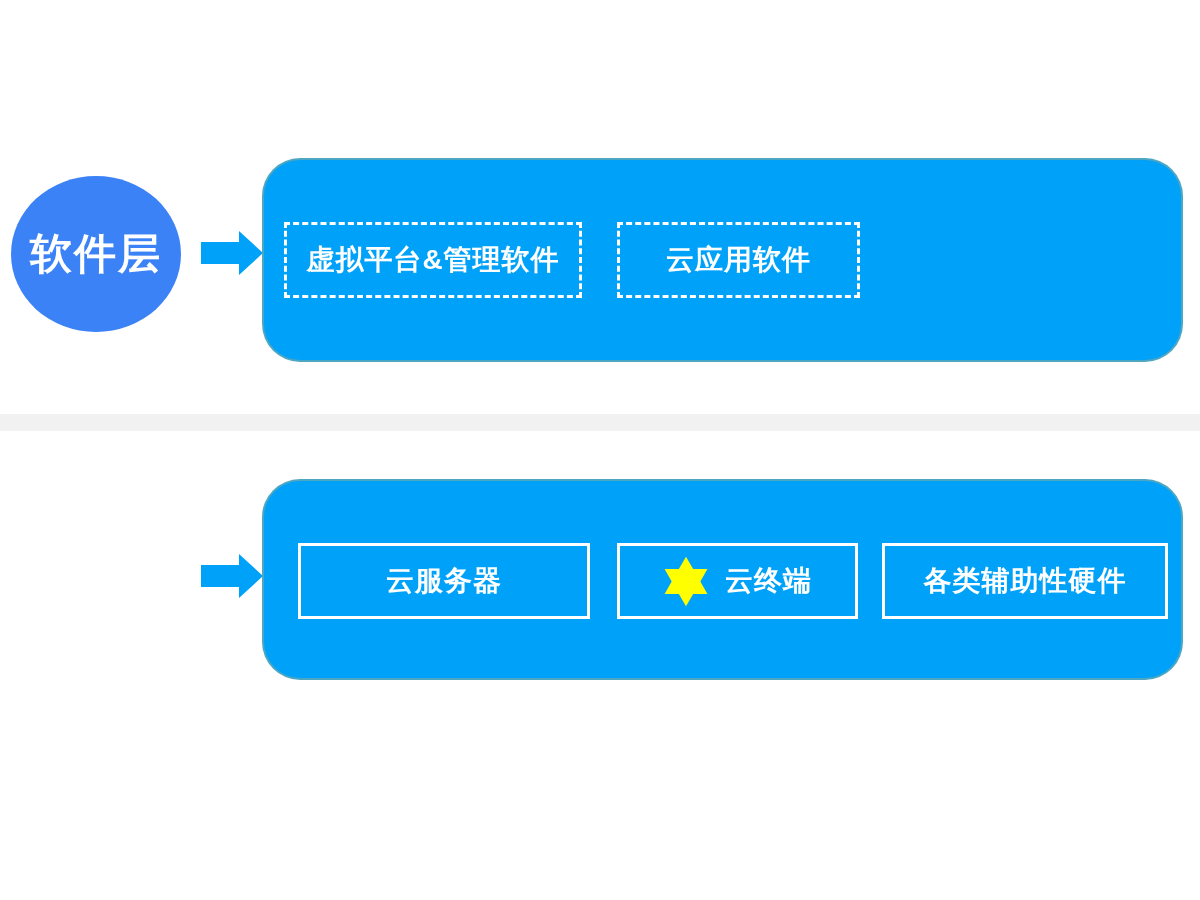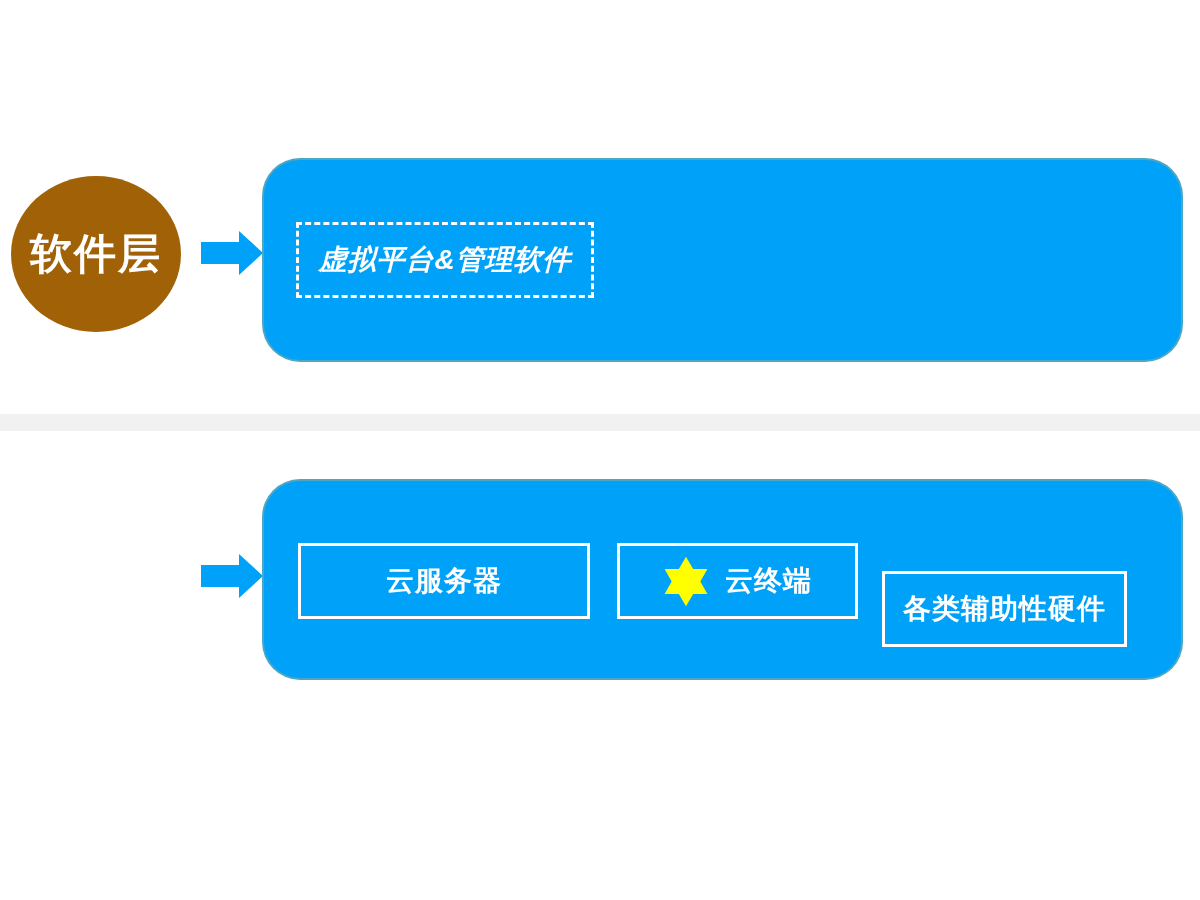--- a/index.html
+++ b/index.html
@@ -14,21 +14,21 @@
     background: #ffffff;
     overflow: hidden;
     font-family: "Liberation Sans", sans-serif;
   }
 
   
   .layer-circle {
     position: absolute;
     width: 170px;
     height: 156px;
-    background: #a16207;
+    background: #3b82f6;
     border-radius: 50%;
     display: flex;
     align-items: center;
     justify-content: center;
   }
   .c1 { left: 11px; top: 176px; }
   .c2 { left: 11px; top: 498px; }
   .layer-label {
     color: #ffffff;
     font-size: 42px;
@@ -67,27 +67,27 @@
     gap: 16px;
     color: #ffffff;
     font-size: 28px;
     font-weight: bold;
     letter-spacing: 1px;
     white-space: nowrap;
   }
   .dashed { border: 3px dashed #ffffff; }
   .solid  { border: 3px solid  #ffffff; }
 
-  .sb1 { left: 32px;  width: 298px; font-style: italic; }
+  .sb1 { left: 20px;  width: 298px; }
   .sb2 { left: 353px; width: 243px; }
   .sb3 { left: 618px; width: 246px; }
 
   .hb1 { left: 34px;  width: 292px; }
   .hb2 { left: 353px; width: 241px; }
-  .hb3 { left: 618px; width: 245px; margin-top: 28px; }
+  .hb3 { left: 618px; width: 286px; }
 
   .star-icon { width: 46px; height: 55px; flex: 0 0 auto; }
 
   
   .divider {
     position: absolute;
     left: 0;
     top: 414px;
     width: 1200px;
     height: 17px;
@@ -104,20 +104,23 @@
   </div>
 
   <svg class="arrow a1" viewBox="0 0 62 46">
     <polygon points="0,12 38,12 38,1 62,23 38,45 38,34 0,34" fill="#00A2F9"></polygon>
   </svg>
 
   <div class="panel p1">
     <div class="item-box dashed sb1">
       <span>虚拟平台&amp;管理软件</span>
     </div>
+    <div class="item-box dashed sb2">
+      <span>云应用软件</span>
+    </div>
   </div>
 
   <div class="divider"></div>
 
 
   <svg class="arrow a2" viewBox="0 0 62 46">
     <polygon points="0,12 38,12 38,1 62,23 38,45 38,34 0,34" fill="#00A2F9"></polygon>
   </svg>
 
   <div class="panel p2">

